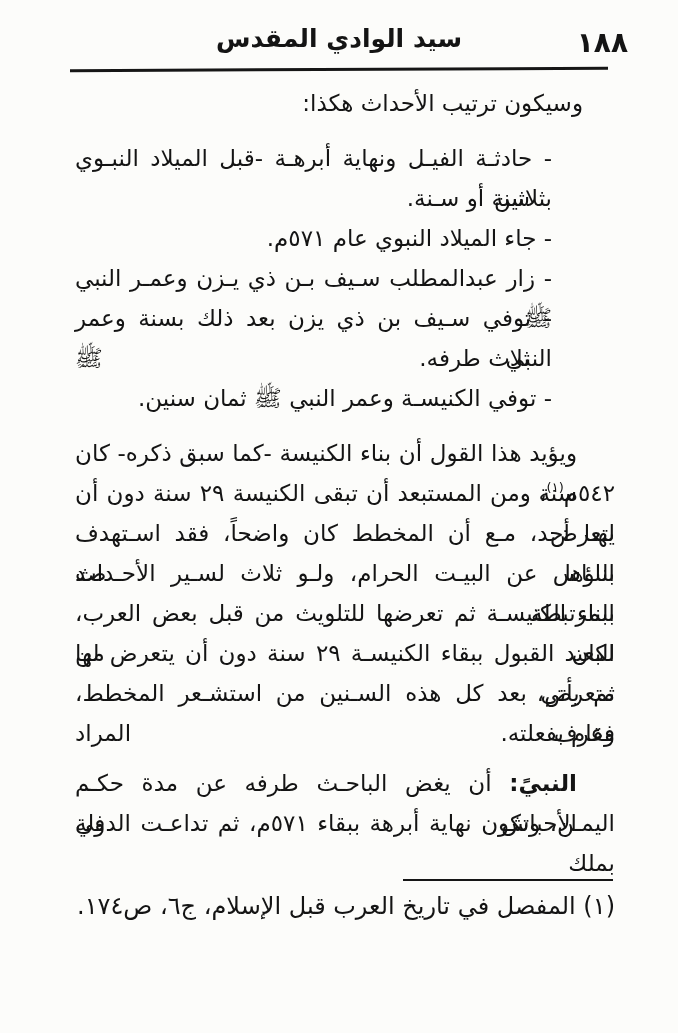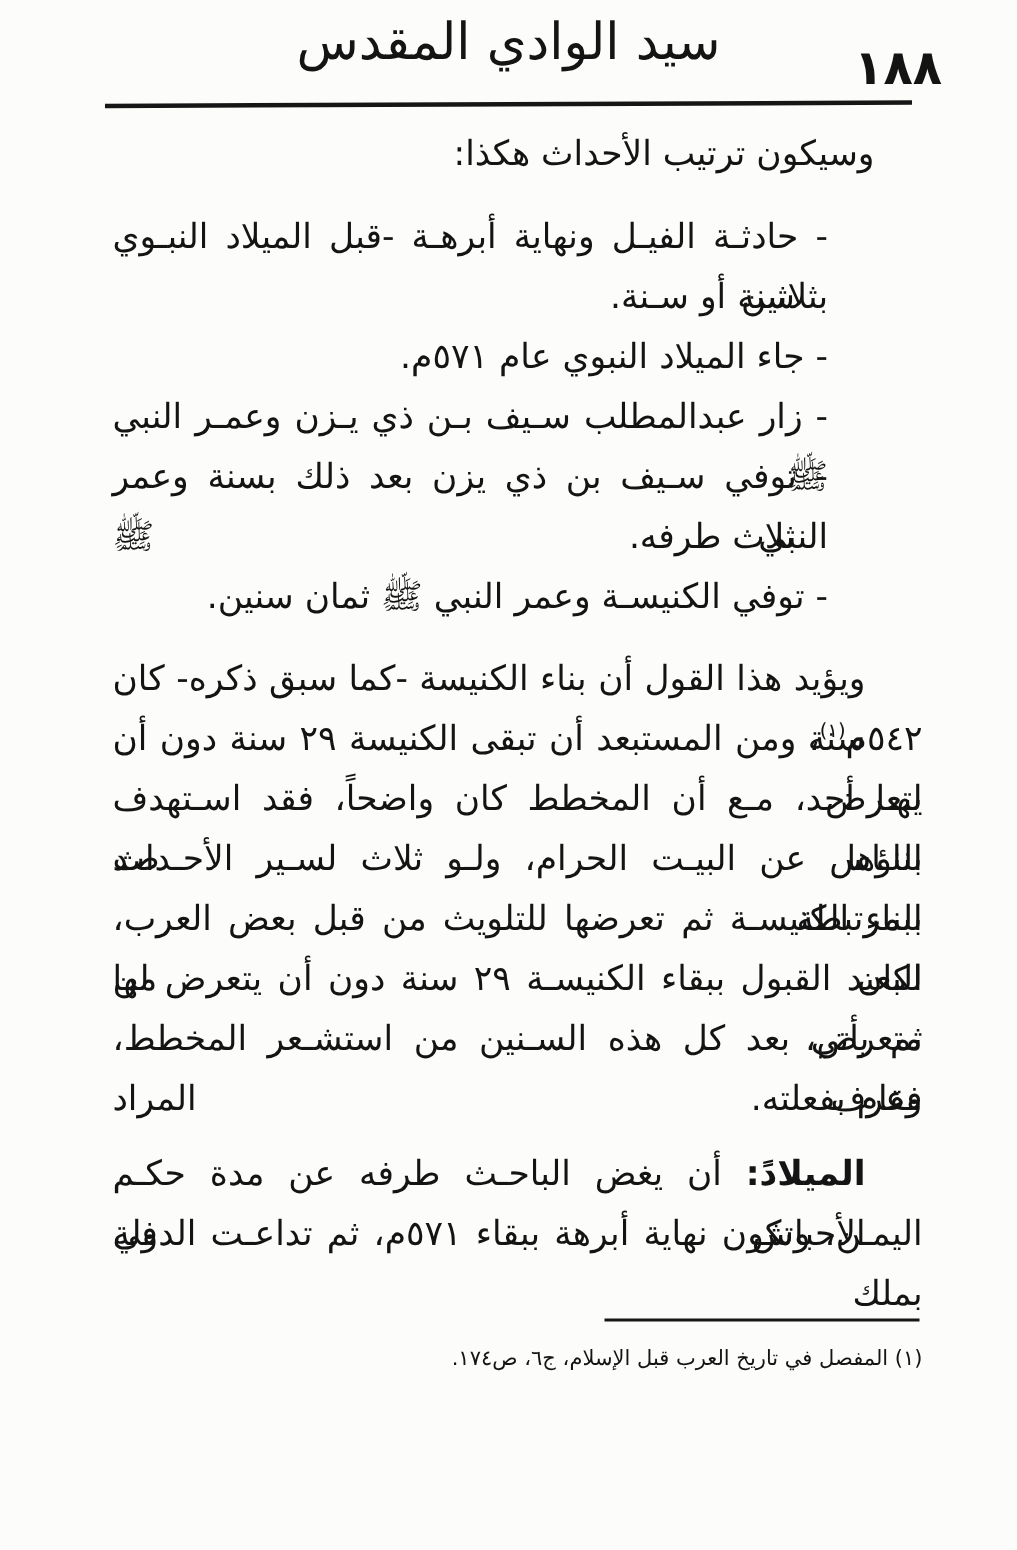--- a/index.html
+++ b/index.html
@@ -13,26 +13,26 @@
     margin:0 auto;
     background:#fcfcfa;
     color:#141414;
     direction:rtl;
     overflow:hidden;
   }
   
   .header { position:absolute; top:0; left:0; right:0; height:80px; }
   .page-number {
     position:absolute; top:26px; right:50px;
-    font-size:32px; font-weight:bold; letter-spacing:1px;
+    font-size:28px; font-weight:bold; letter-spacing:1px;
   }
   .book-title {
-    position:absolute; top:8px; left:50%;
+    position:absolute; top:24px; left:50%;
     transform:translateX(-50%);
-    font-size:34px; font-weight:normal;
+    font-size:25px; font-weight:bold;
     white-space:nowrap;
   }
   .head-rule {
     position:absolute; top:68px; left:70px;
     width:538px; height:3px;
     background:#161616;
     transform:rotate(-0.25deg);
   }
   
   .content {
@@ -53,21 +53,21 @@
     font-size:13px; line-height:0;
     vertical-align:9px;
   }
   
   .footnote-rule {
     margin-top:36px; margin-right:2px; margin-left:auto;
     width:210px; height:2px; background:#161616;
   }
   .footnote-line {
     margin-top:10px;
-    font-size:14px; line-height:30px;
+    font-size:24px; line-height:30px;
     text-align:right; white-space:nowrap;
   }
 </style>
 </head>
 <body>
 
 <div class="page">
 
   <div class="header">
     <div class="page-number">١٨٨</div>
@@ -96,21 +96,21 @@
       <span>٥٤٢م</span><sup class="fnref">(١)</sup><span>، ومن المستبعد أن تبقى الكنيسة ٢٩ سنة دون أن يتعرض</span>
     </div>
     <div class="line j">لهـا أحد، مـع أن المخطط كان واضحاً، فقد اسـتهدف بناؤها صد</div>
     <div class="line j">النـاس عن البيـت الحرام، ولـو ثلاث لسـير الأحـداث المرتبطة</div>
     <div class="line j">ببناء الكنيسـة ثم تعرضها للتلويث من قبل بعض العرب، لكان من</div>
     <div class="line j">البعيد القبول ببقاء الكنيسـة ٢٩ سنة دون أن يتعرض لها متعرض،</div>
     <div class="line j">ثم يأتي بعد كل هذه السـنين من استشـعر المخطط، وعرف المراد</div>
     <div class="line">فقام بفعلته.</div>
 
     <div class="line j indent-para gap-m">
-      <span class="lead-bold">الميلادً:</span><span> أن يغض الباحـث طرفه عن مدة حكـم الأحباش في</span>
+      <span class="lead-bold">النبيً:</span><span> أن يغض الباحـث طرفه عن مدة حكـم الأحباش في</span>
     </div>
     <div class="line j">اليمـن، وتكون نهاية أبرهة ببقاء ٥٧١م، ثم تداعـت الدولة بملك</div>
 
     <div class="footnote-rule"></div>
     <div class="footnote-line">(١) المفصل في تاريخ العرب قبل الإسلام، ج٦، ص١٧٤.</div>
 
   </div>
 </div>
 
 </body></html>

